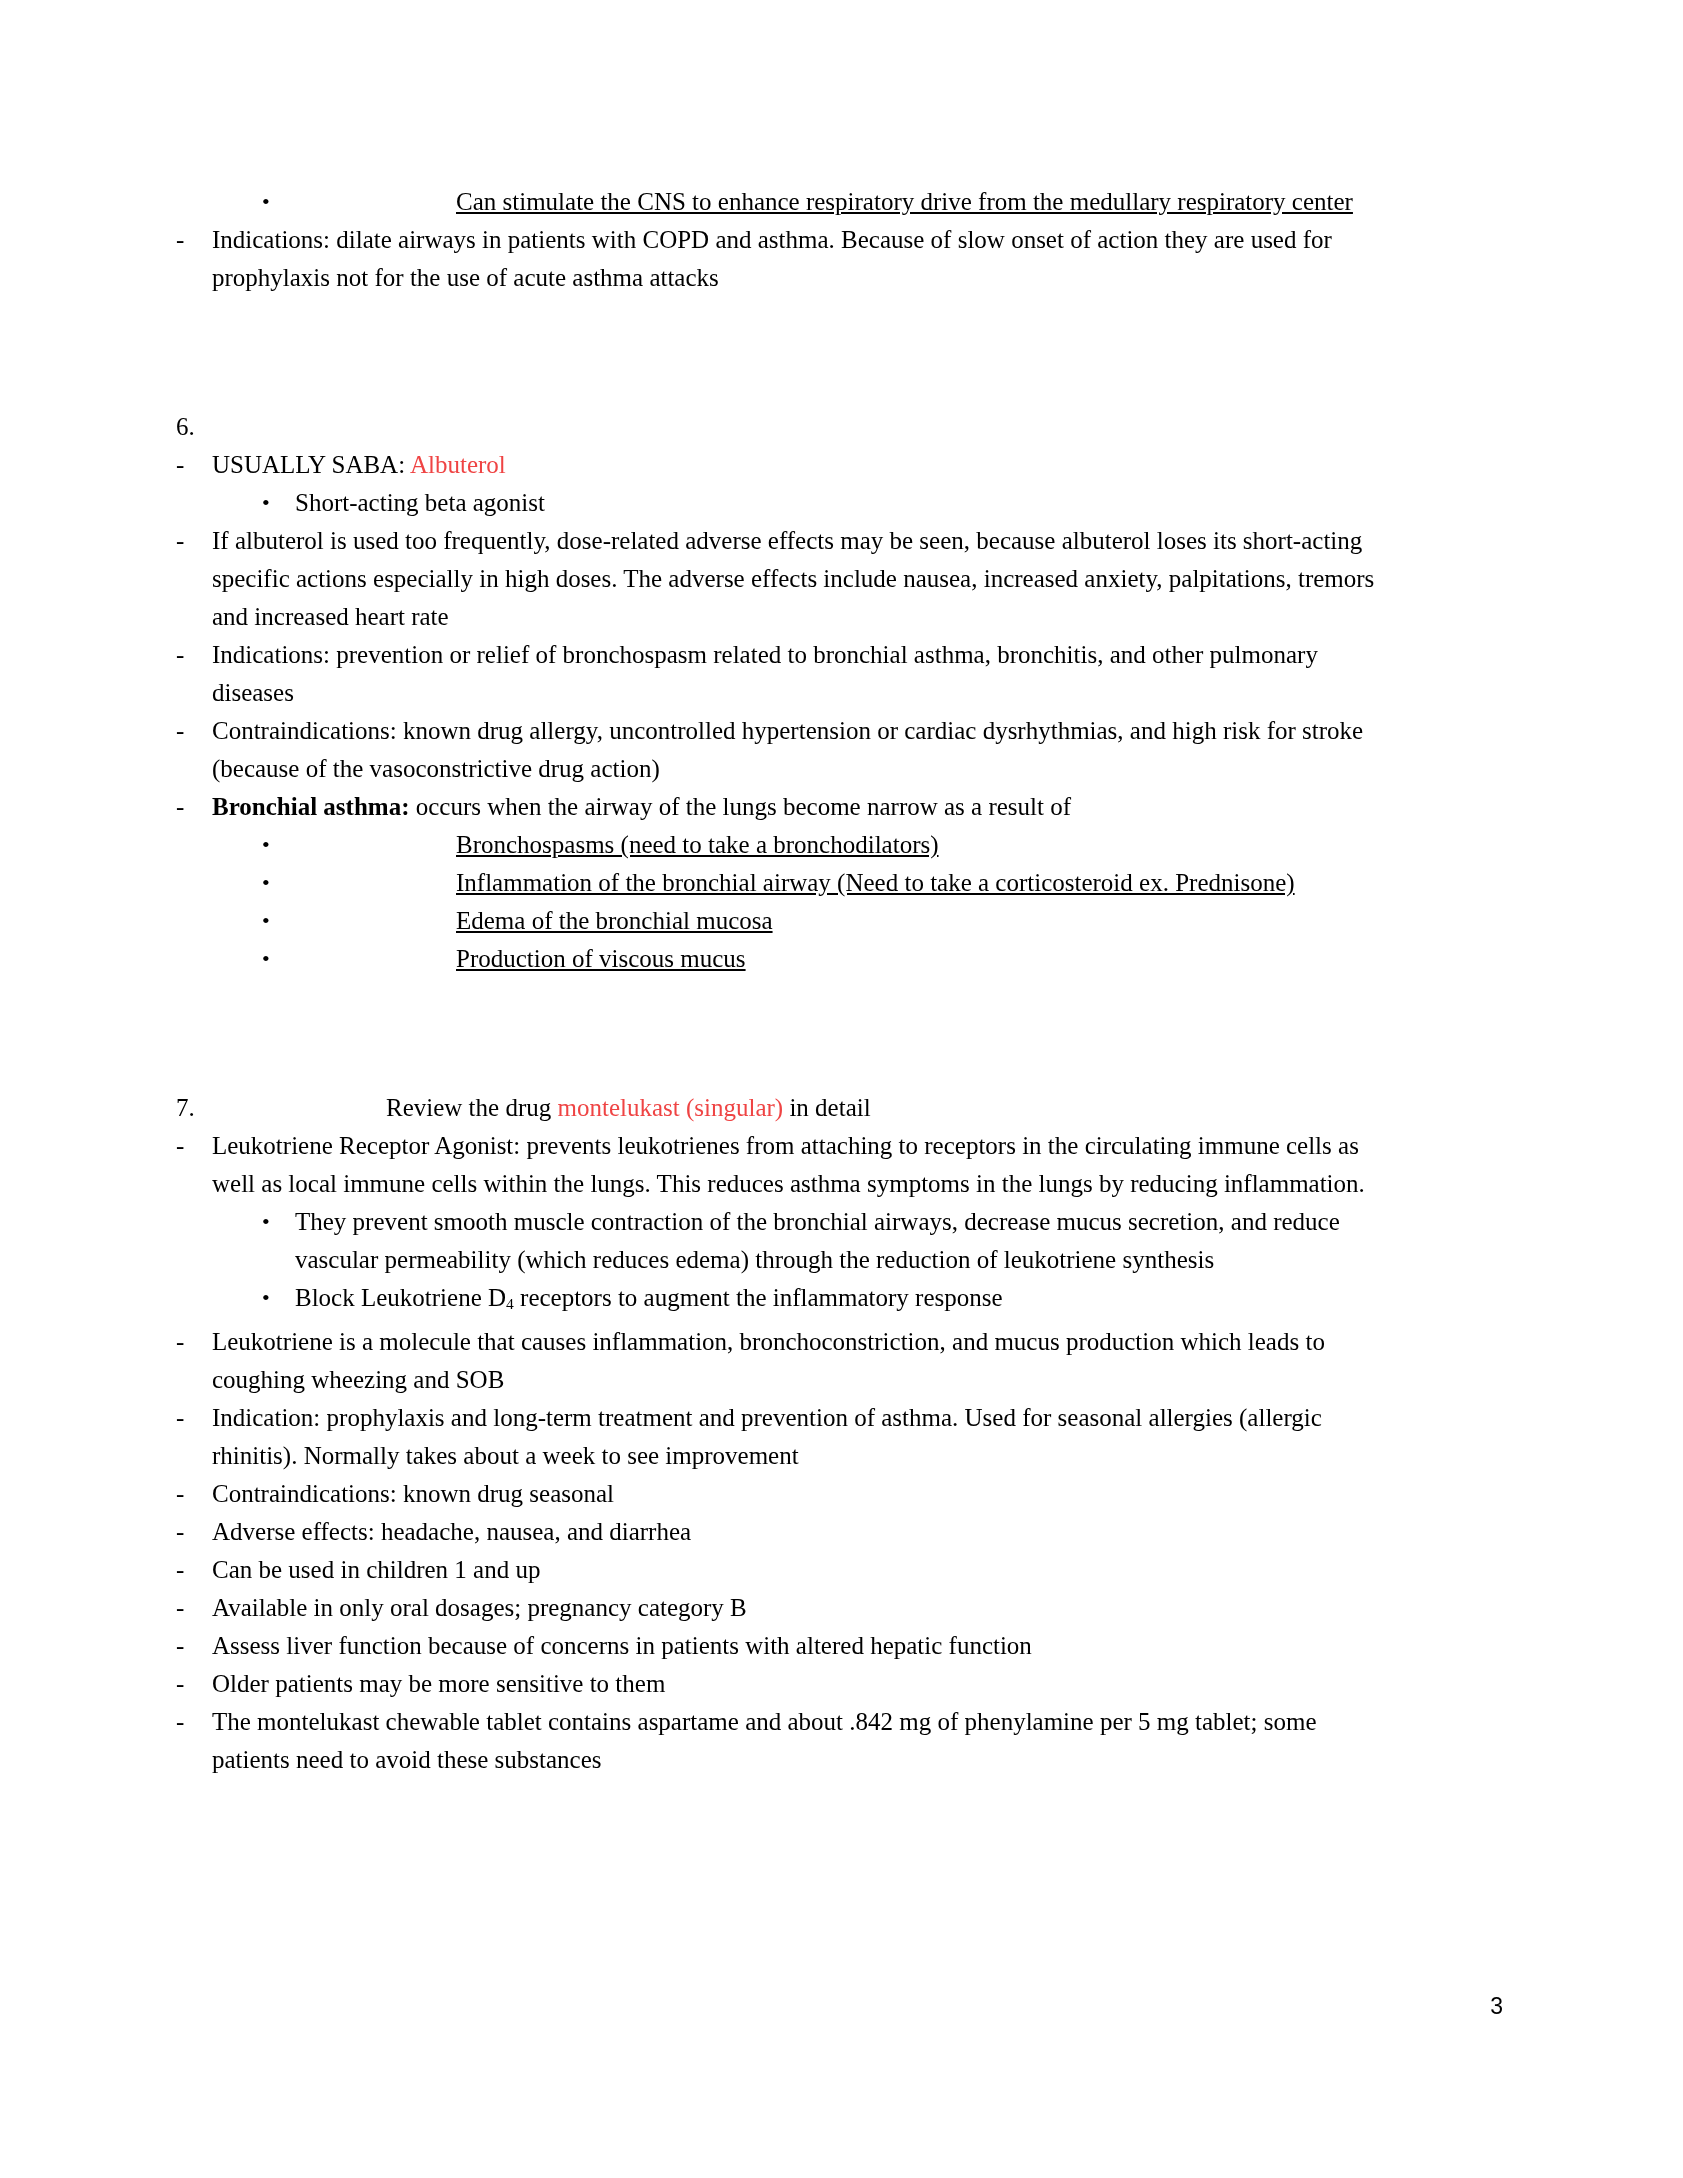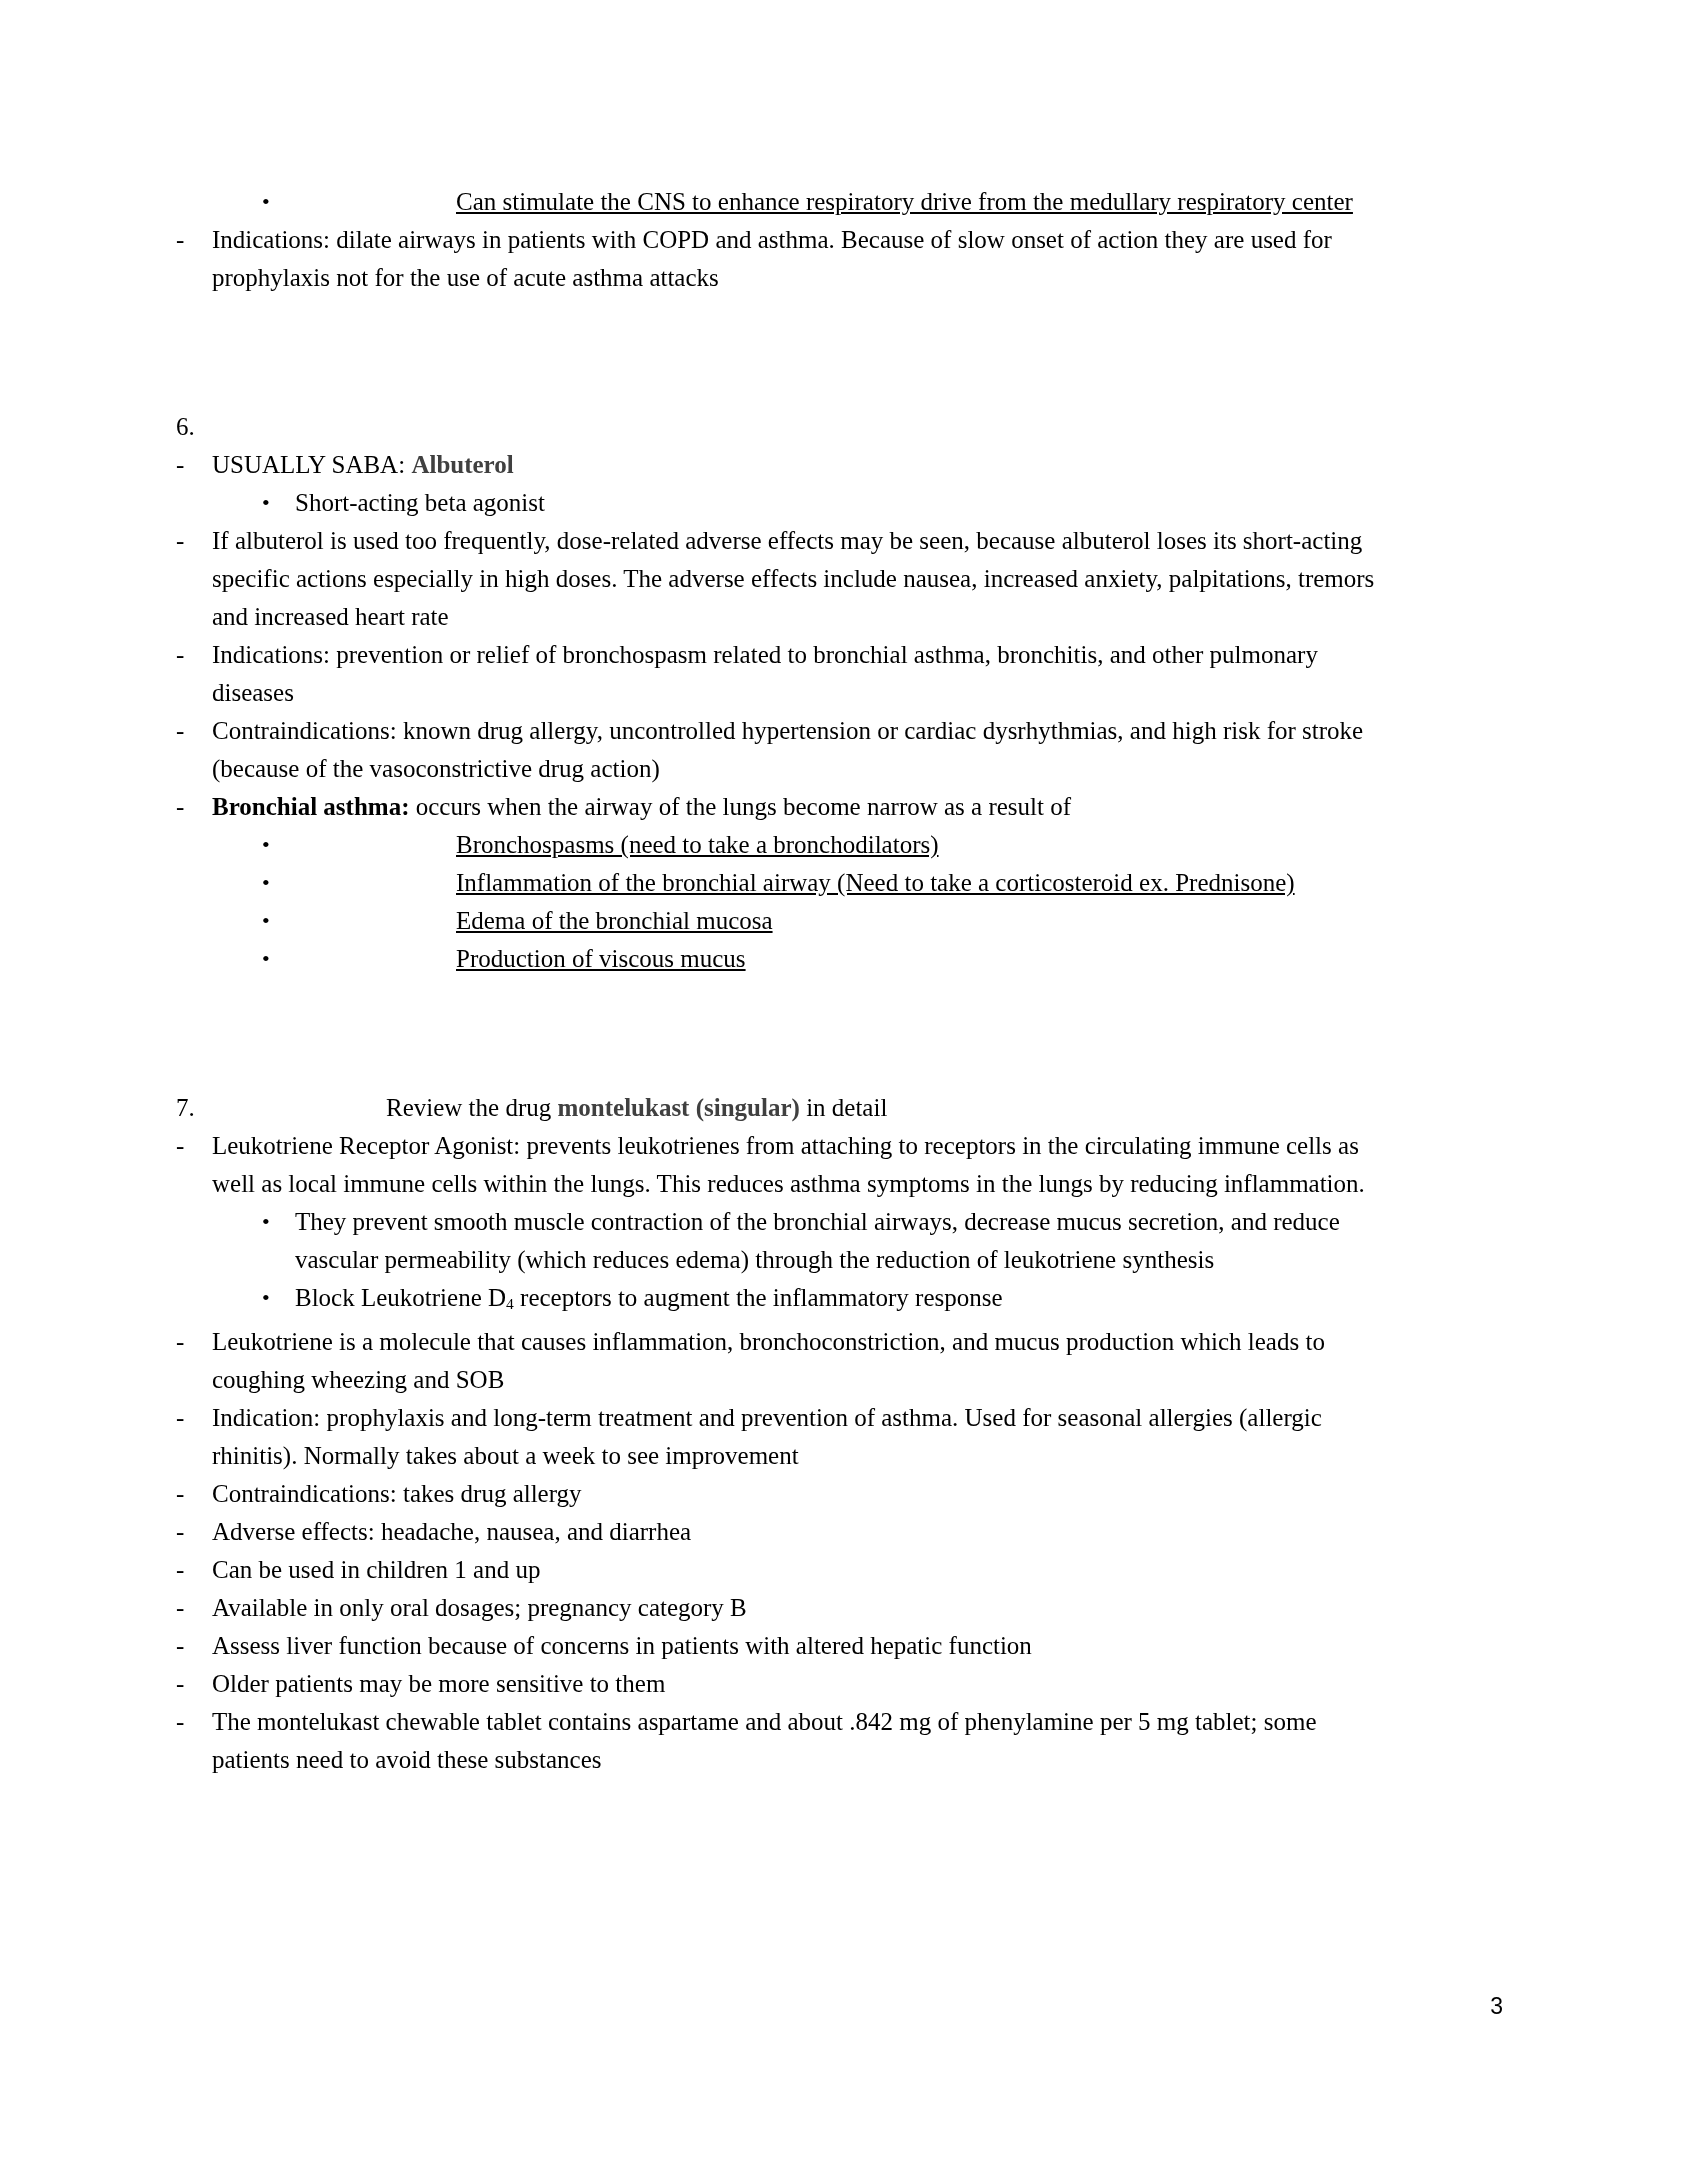--- a/index.html
+++ b/index.html
@@ -88,22 +88,22 @@
   }
   .bul-tab-text {
     flex: 1 1 auto;
     max-width: 1079px;
     margin-left: 32px;     
     text-indent: 129px;    
     text-decoration: underline;
   }
 
   .blue {
-    color: #404040;
-    font-weight: bold;
+    color: #ef4444;
+    font-weight: normal;
   }
   .bold {
     font-weight: bold;
     margin-top: 36px;
   }
   sub {
     font-size: 0.62em;
     vertical-align: -0.22em;
   }
   .vgap-xl { height: 111px; }
@@ -212,21 +212,21 @@
     <div class="row dash-row">
       <span class="dash-marker">-</span>
       <span class="dash-text">Leukotriene is a molecule that causes inflammation, bronchoconstriction, and mucus production which leads to coughing wheezing and SOB</span>
     </div>
     <div class="row dash-row">
       <span class="dash-marker">-</span>
       <span class="dash-text">Indication: prophylaxis and long-term treatment and prevention of asthma. Used for seasonal allergies (allergic rhinitis). Normally takes about a week to see improvement</span>
     </div>
     <div class="row dash-row">
       <span class="dash-marker">-</span>
-      <span class="dash-text">Contraindications: takes drug allergy</span>
+      <span class="dash-text">Contraindications: known drug seasonal</span>
     </div>
     <div class="row dash-row">
       <span class="dash-marker">-</span>
       <span class="dash-text">Adverse effects: headache, nausea, and diarrhea</span>
     </div>
     <div class="row dash-row">
       <span class="dash-marker">-</span>
       <span class="dash-text">Can be used in children 1 and up</span>
     </div>
     <div class="row dash-row">

